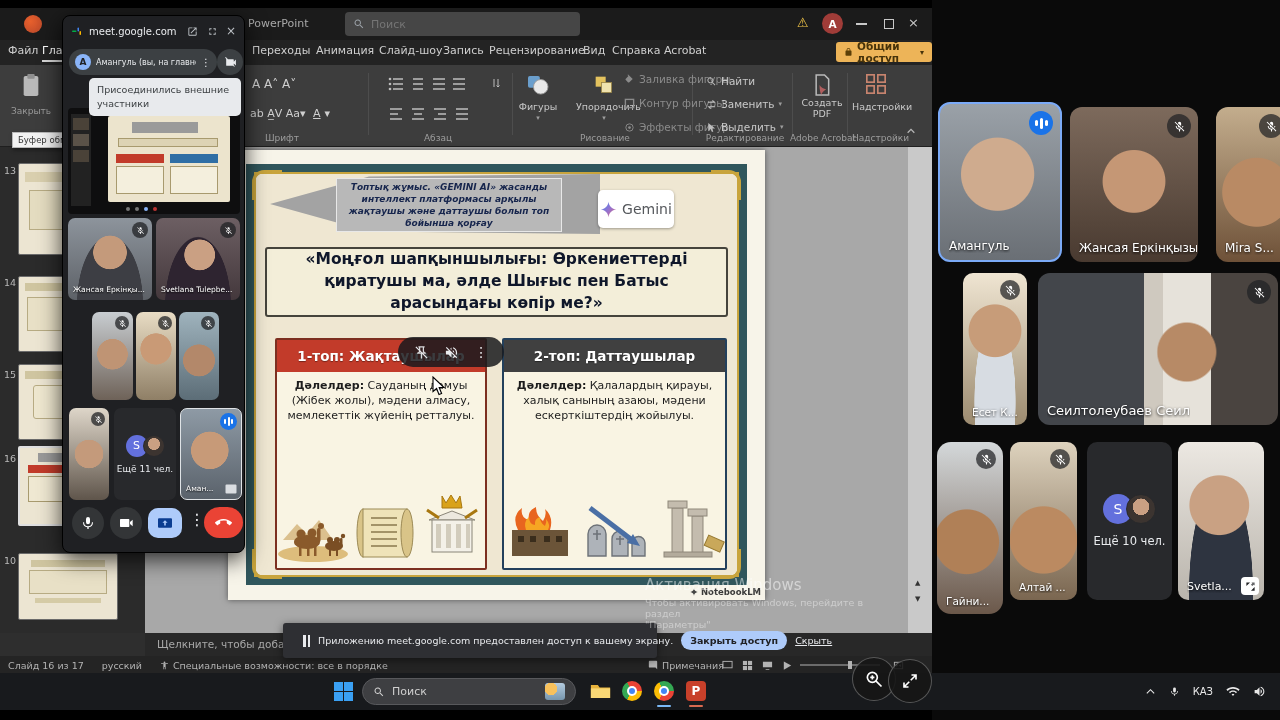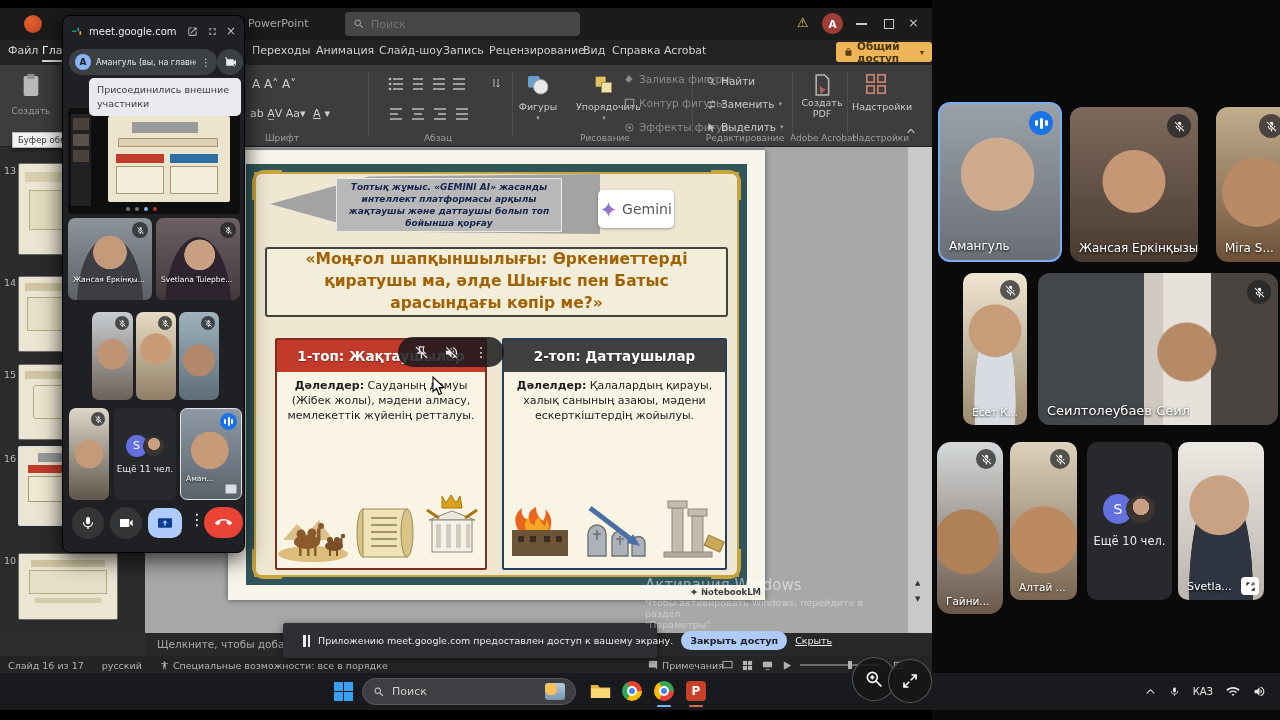--- a/index.html
+++ b/index.html
@@ -33,31 +33,31 @@
   .banner{position:absolute;left:42px;top:24px;width:330px;height:60px;background:#a3a3a3;
     clip-path:polygon(0 50%,30% 4%,100% 0,100% 100%,30% 96%);}
   .banner-txt{position:absolute;left:108px;top:28px;width:226px;height:54px;background:#b8b8b8;border:1px solid #e8e8e8;
     display:flex;align-items:center;justify-content:center;text-align:center;
     font-size:9px;font-weight:bold;font-style:italic;color:#16254d;line-height:1.35;padding:2px 6px}
   .gbadge{position:absolute;left:370px;top:40px;width:76px;height:38px;background:#fff;border-radius:5px;
     box-shadow:0 1px 3px rgba(0,0,0,.35);display:flex;align-items:center;justify-content:center;gap:5px}
   .gbadge span{font-size:14px;color:#55585c}
   .plaque{position:absolute;left:37px;top:97px;width:463px;height:70px;background:#f3eed9;border:2px solid #45443c;
     border-radius:3px;display:flex;align-items:center;justify-content:center;text-align:center;
-    font-size:15.5px;font-weight:bold;color:#a16207;line-height:1.4;padding:0 8px}
+    font-size:15.5px;font-weight:bold;color:#0f172a;line-height:1.4;padding:0 8px}
   .card{position:absolute;top:188px;height:232px;background:#f9f4e3;border-radius:2px}
   .card-h{height:32px;display:flex;align-items:center;justify-content:center;
     font-size:13.5px;font-weight:bold;color:#fff;text-shadow:0 1px 1px rgba(0,0,0,.4)}
   .card-b{font-size:11px;color:#1d1d1d;text-align:center;line-height:1.35;padding:7px 8px 0}
   .nlm{position:absolute;left:462px;top:437px;display:flex;align-items:center;gap:3px;
     font-size:8.5px;color:#3a3a3a;font-weight:bold}
   
   .pip{left:62px;top:15px;width:183px;height:538px;background:#1f2023;border-radius:8px;
     box-shadow:0 6px 22px rgba(0,0,0,.75);border:1px solid #000}
-  .pip-name{position:absolute;left:5px;bottom:16px;color:#fff;font-size:7.5px;white-space:nowrap;
+  .pip-name{position:absolute;left:5px;bottom:6px;color:#fff;font-size:7.5px;white-space:nowrap;
     text-shadow:0 1px 2px rgba(0,0,0,.9);overflow:hidden;max-width:90%}
   .ptile{position:absolute;border-radius:7px;overflow:hidden}
   .mute{position:absolute;top:4px;right:4px;width:16px;height:16px;border-radius:50%;
     background:rgba(32,33,36,.75);display:flex;align-items:center;justify-content:center}
   .mute svg{width:9px;height:9px}
   .ctl{position:absolute;width:32px;height:32px;border-radius:50%;background:#333537;
     display:flex;align-items:center;justify-content:center}
   .ctl svg{width:16px;height:16px}
   
   .panel{left:932px;top:0;width:348px;height:720px;background:#0a0a0a}
@@ -142,21 +142,21 @@
     </div>
   </div>
 
   <div class="abs ribbon">
 
     <div class="abs" style="left:4px;top:8px;width:54px;text-align:center">
       <svg width="22" height="26" viewBox="0 0 24 28" style="margin:0 auto">
           <rect x="4" y="3" width="16" height="22" rx="2" fill="#b9b9b9"></rect>
           <rect x="8" y="1" width="8" height="5" rx="1" fill="#8f8f8f"></rect>
         </svg>
-      <span style="font-size:9px;color:#9a9a9a">Создать</span>
+      <span style="font-size:9px;color:#9a9a9a">Закрыть</span>
     </div>
     <span class="rib-sep" style="left:368px"></span>
     <span class="rib-sep" style="left:512px"></span>
     <span class="rib-sep" style="left:692px"></span>
     <span class="rib-sep" style="left:792px"></span>
     <span class="rib-sep" style="left:847px"></span>
 
     <div class="rib-item" style="left:252px;top:12px;font-size:12px;color:#cfcfcf">A&nbsp;A˄&nbsp;A˅</div>
     <div class="rib-item" style="left:250px;top:42px;font-size:11px;color:#cfcfcf">ab&nbsp;A̲V&nbsp;Aa▾&nbsp;<u>A</u>▾</div>
     <span class="grp-label" style="left:252px;width:60px">Шрифт</span>

